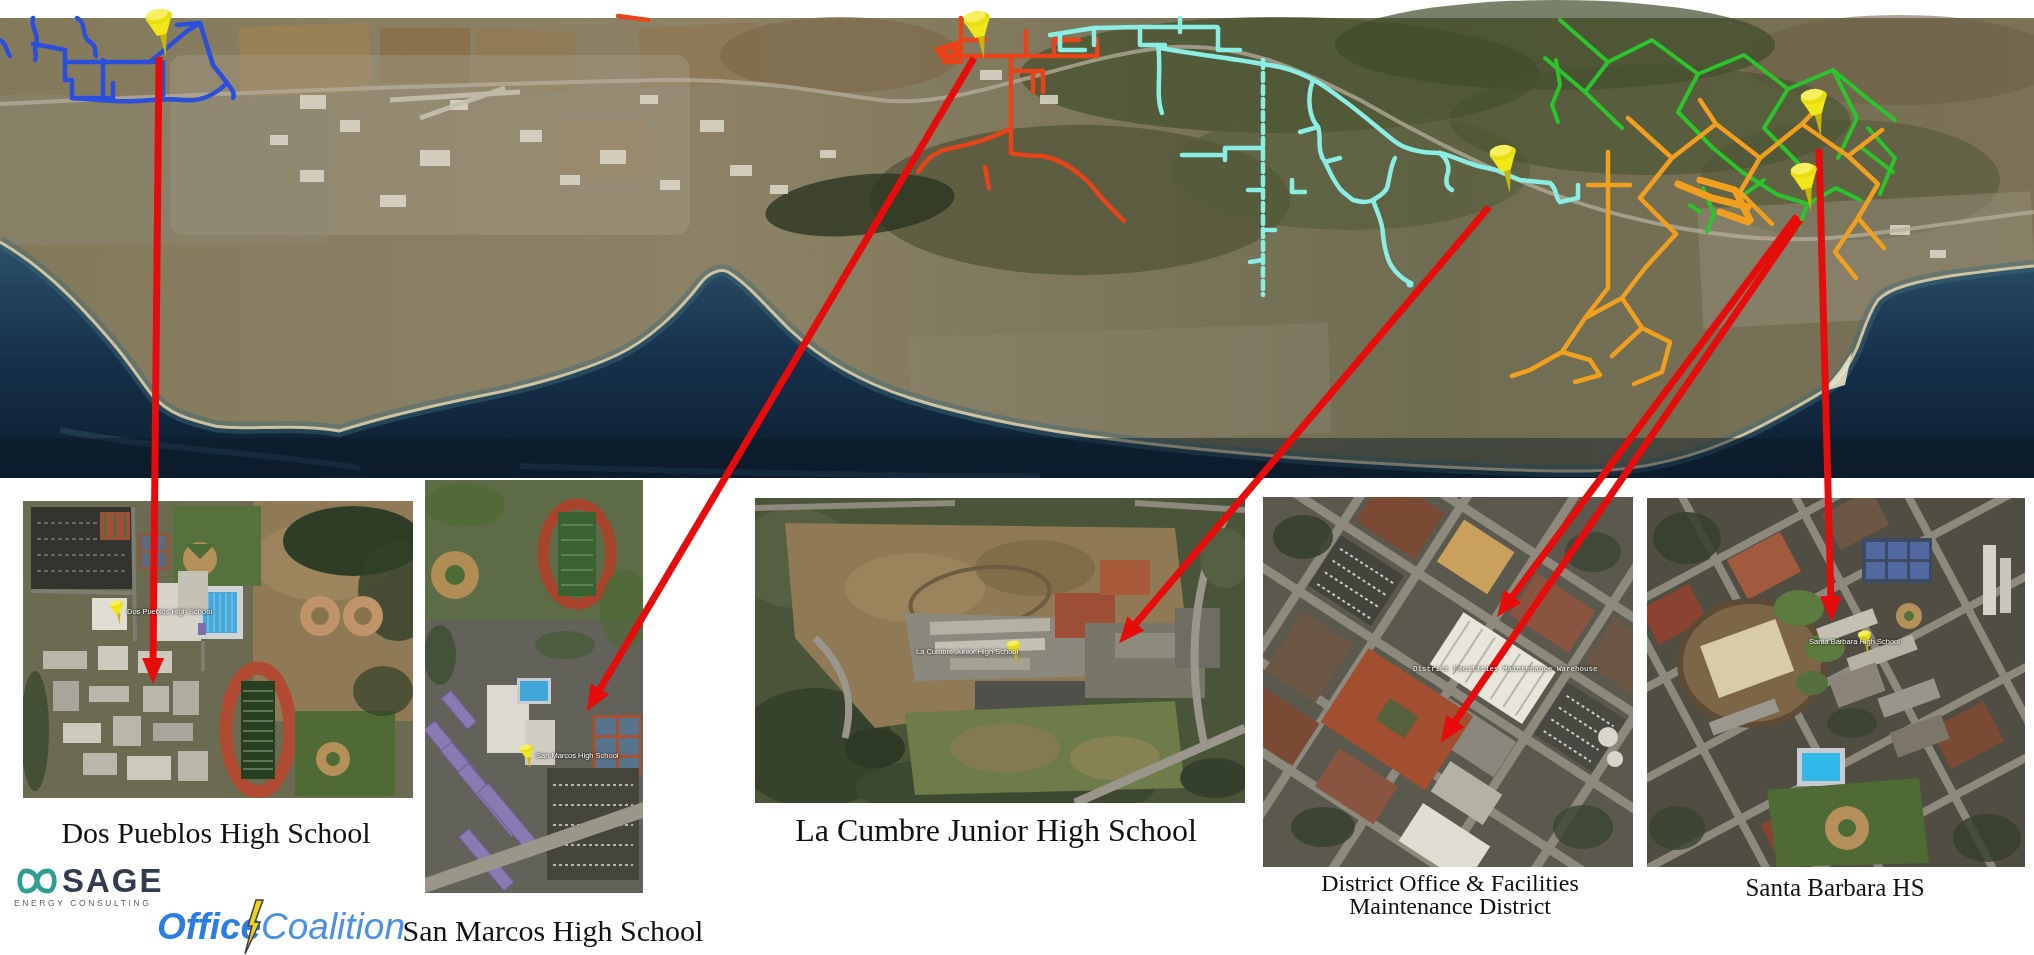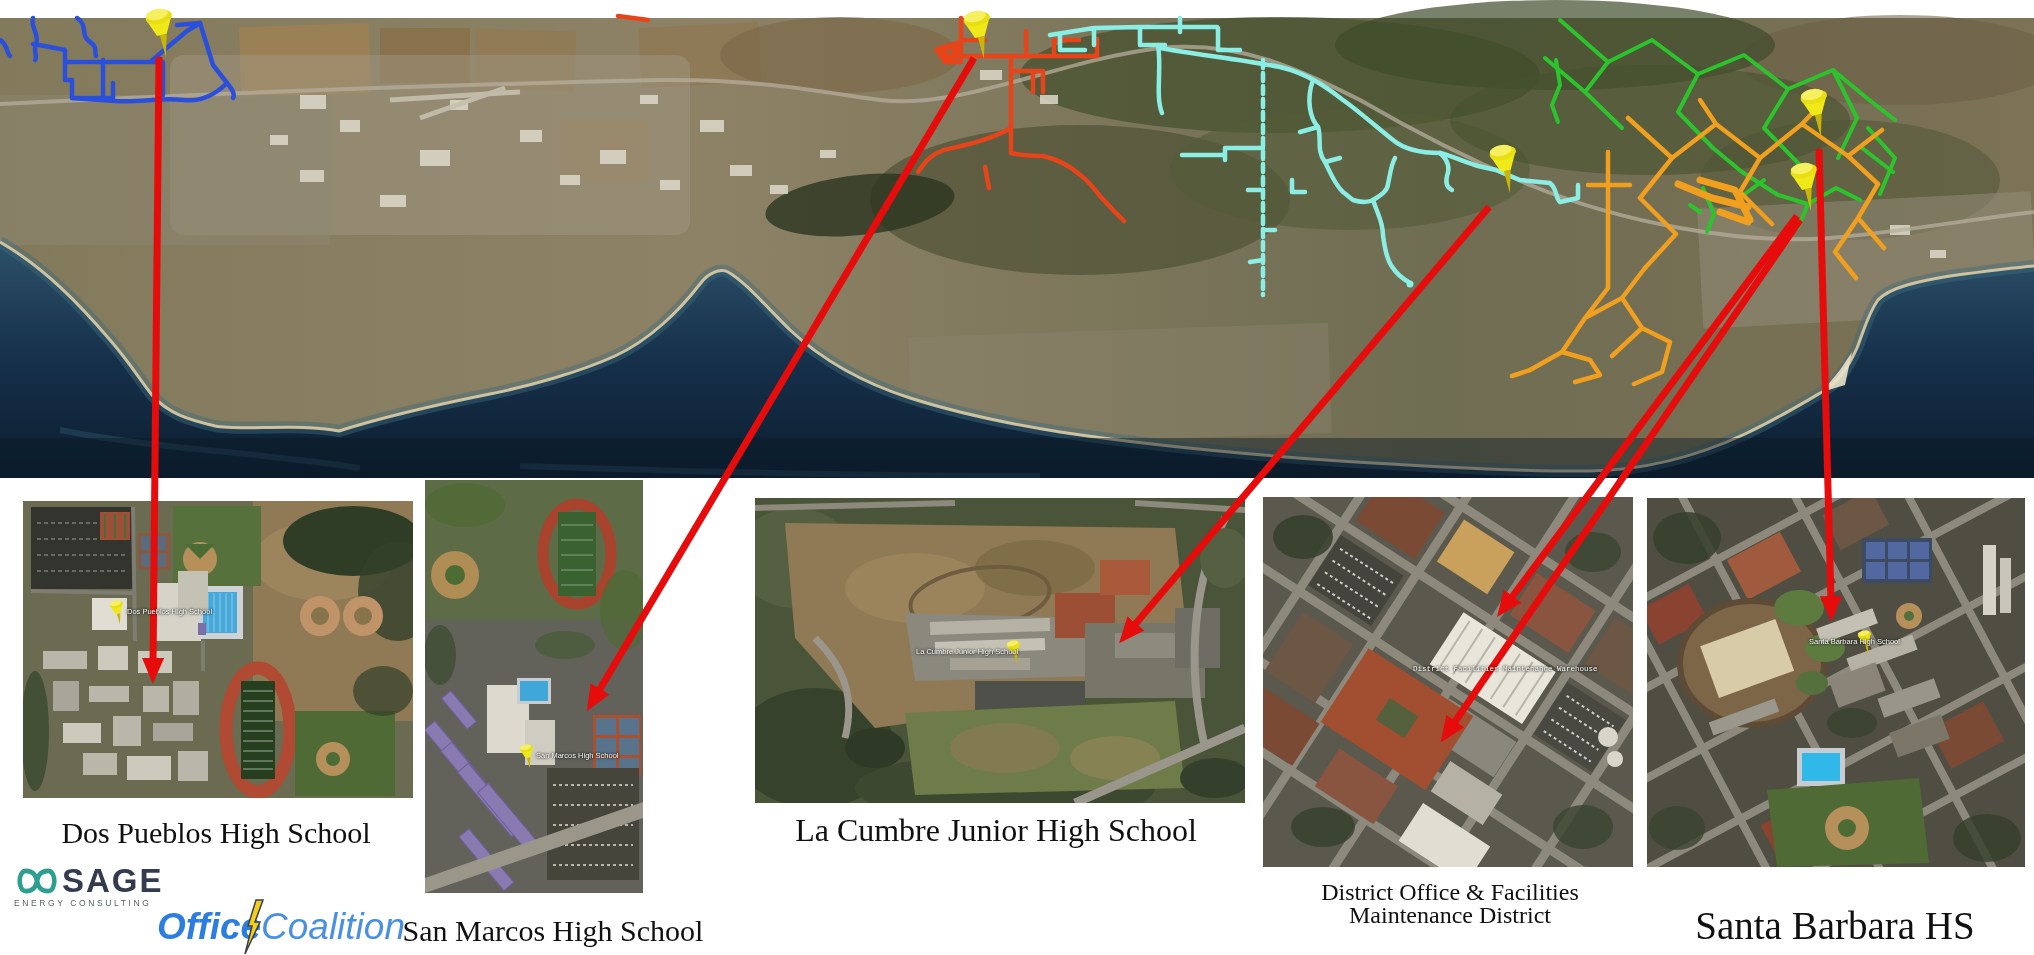--- a/index.html
+++ b/index.html
@@ -4,22 +4,22 @@
 <style>
   html,body{margin:0;padding:0;background:#ffffff;}
   .slide{position:relative;width:2034px;height:955px;background:#ffffff;overflow:hidden;
          font-family:"Liberation Serif", serif;}
   svg{display:block;}
   .caption{position:absolute;color:#101010;text-align:center;white-space:nowrap;
            transform:translateX(-50%);line-height:1.0;}
   .cap-dp{left:216px;top:818px;font-size:30px;}
   .cap-sm{left:553px;top:916px;font-size:30px;}
   .cap-lc{left:996px;top:814px;font-size:32px;}
-  .cap-do{left:1450px;top:872px;font-size:24px;line-height:23px;margin-top:9px;}
-  .cap-sb{left:1835px;top:906px;font-size:39px;}
+  .cap-do{left:1450px;top:872px;font-size:24px;line-height:23px;}
+  .cap-sb{left:1835px;top:875px;font-size:25px;}
   .maplabel{position:absolute;color:#ffffff;font-family:"Liberation Sans",sans-serif;
             font-size:7.5px;white-space:nowrap;text-shadow:0 0 2px rgba(0,0,0,.95),0 0 3px rgba(0,0,0,.7);
             z-index:4;}
   .logo-sage{position:absolute;left:13px;top:860px;width:150px;height:47px;z-index:5;}
   .sage-word{position:absolute;left:49px;top:2px;font-family:"Liberation Sans",sans-serif;
              font-size:33px;font-weight:600;letter-spacing:2px;color:#333c4e;}
   .sage-tag{position:absolute;left:1px;top:38px;font-family:Liberation Sans, sans-serif;
             font-size:8.5px;letter-spacing:2.6px;color:#5a6068;white-space:nowrap;}
   .logo-cc{position:absolute;left:157px;top:903px;height:52px;z-index:5;
            font-family:"Liberation Sans",sans-serif;font-style:italic;font-size:37px;}

